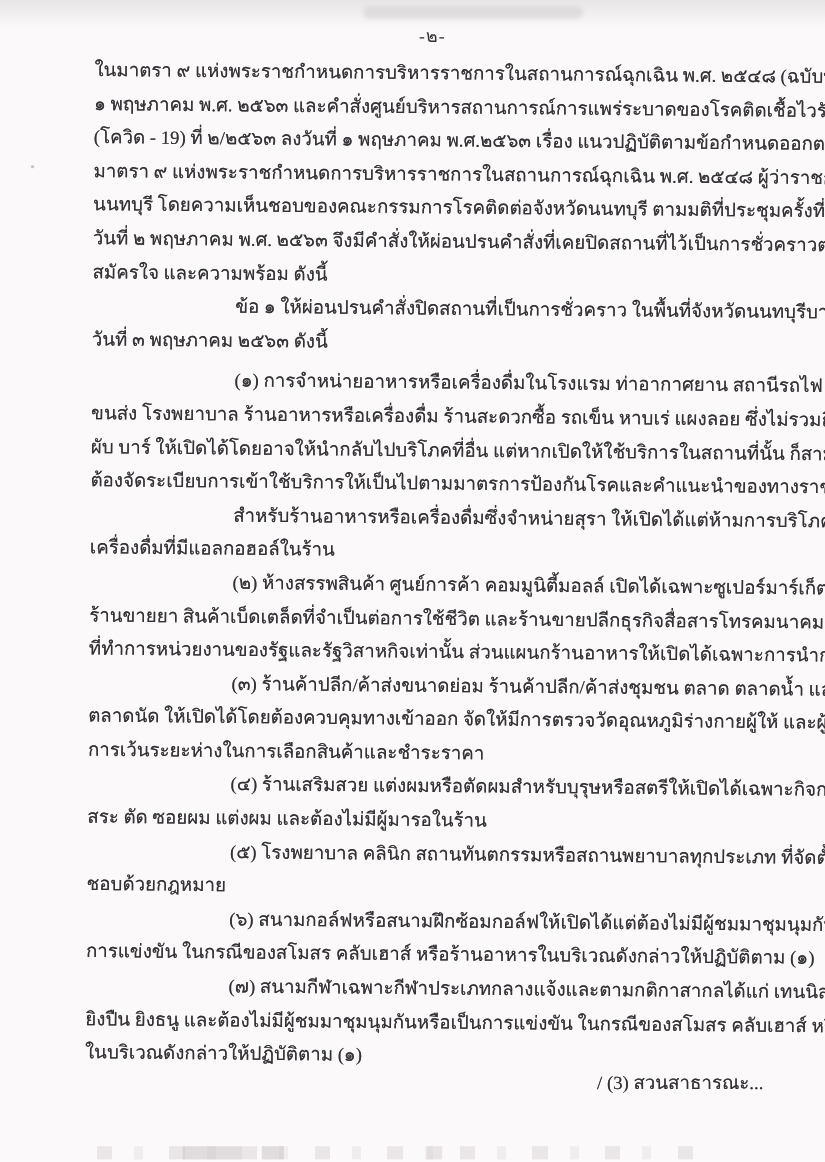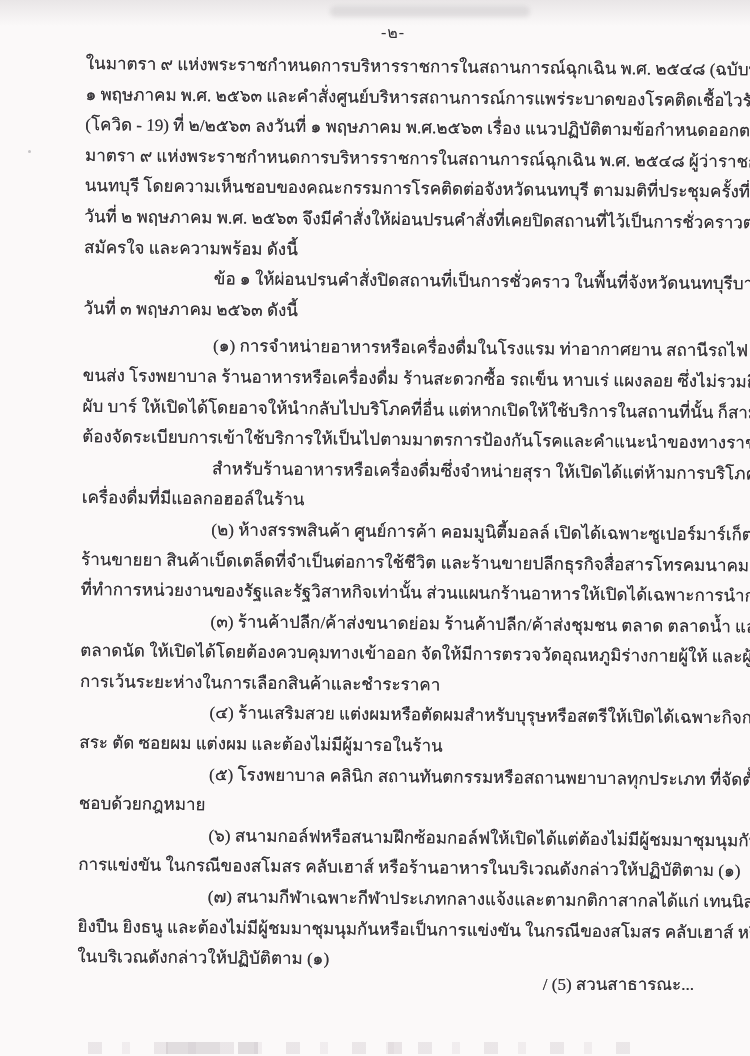--- a/index.html
+++ b/index.html
@@ -120,21 +120,21 @@
       <div class="line">สระ ตัด ซอยผม แต่งผม และต้องไม่มีผู้มารอในร้าน</div>
       <div class="line indent">(๕) โรงพยาบาล คลินิก สถานทันตกรรมหรือสถานพยาบาลทุกประเภท ที่จัดตั้งโดย</div>
       <div class="line">ชอบด้วยกฎหมาย</div>
       <div class="line indent">(๖) สนามกอล์ฟหรือสนามฝึกซ้อมกอล์ฟให้เปิดได้แต่ต้องไม่มีผู้ชมมาชุมนุมกันหรือเป็น</div>
       <div class="line">การแข่งขัน ในกรณีของสโมสร คลับเฮาส์ หรือร้านอาหารในบริเวณดังกล่าวให้ปฏิบัติตาม (๑)</div>
       <div class="line indent">(๗) สนามกีฬาเฉพาะกีฬาประเภทกลางแจ้งและตามกติกาสากลได้แก่ เทนนิส ขี่ม้า</div>
       <div class="line">ยิงปืน ยิงธนู และต้องไม่มีผู้ชมมาชุมนุมกันหรือเป็นการแข่งขัน ในกรณีของสโมสร คลับเฮาส์ หรือร้านอาหาร</div>
       <div class="line">ในบริเวณดังกล่าวให้ปฏิบัติตาม (๑)</div>
     </div>
 
-  <div class="continuation-note">/ (5) สวนสาธารณะ...</div>
+  <div class="continuation-note">/ (3) สวนสาธารณะ...</div>
 
   <div class="bottom-strip">
     <span class="chunk c1"></span>
     <span class="chunk c2"></span>
     <span class="chunk c3"></span>
   </div>
 
 </div>
 
 </body></html>

